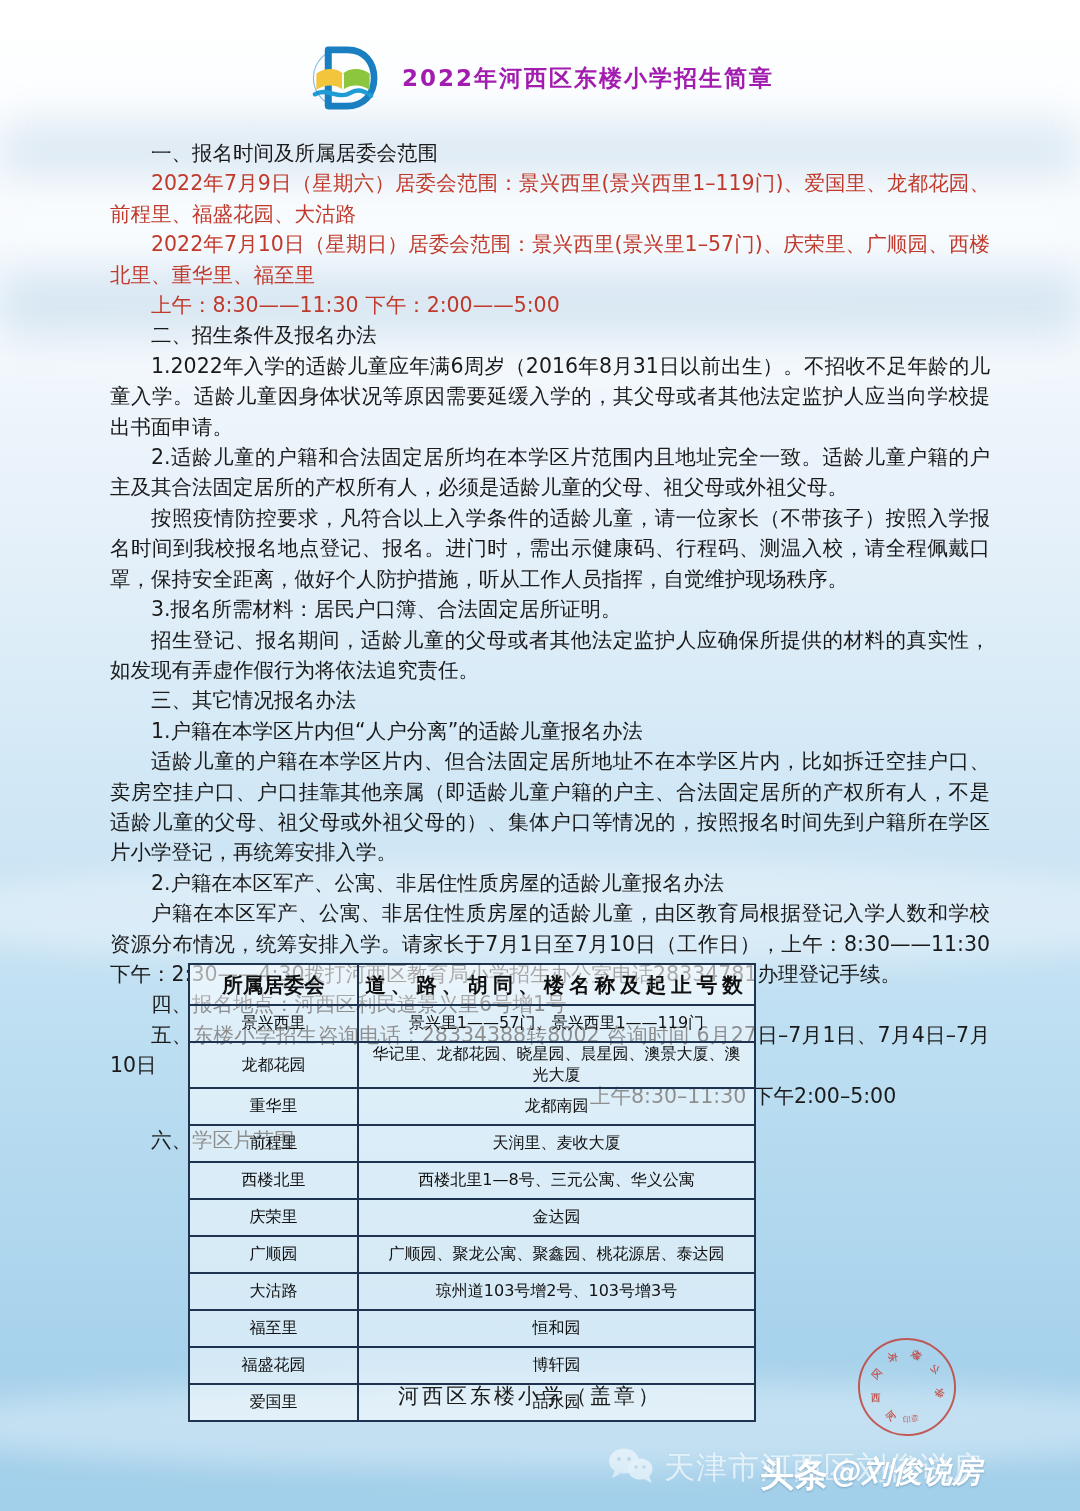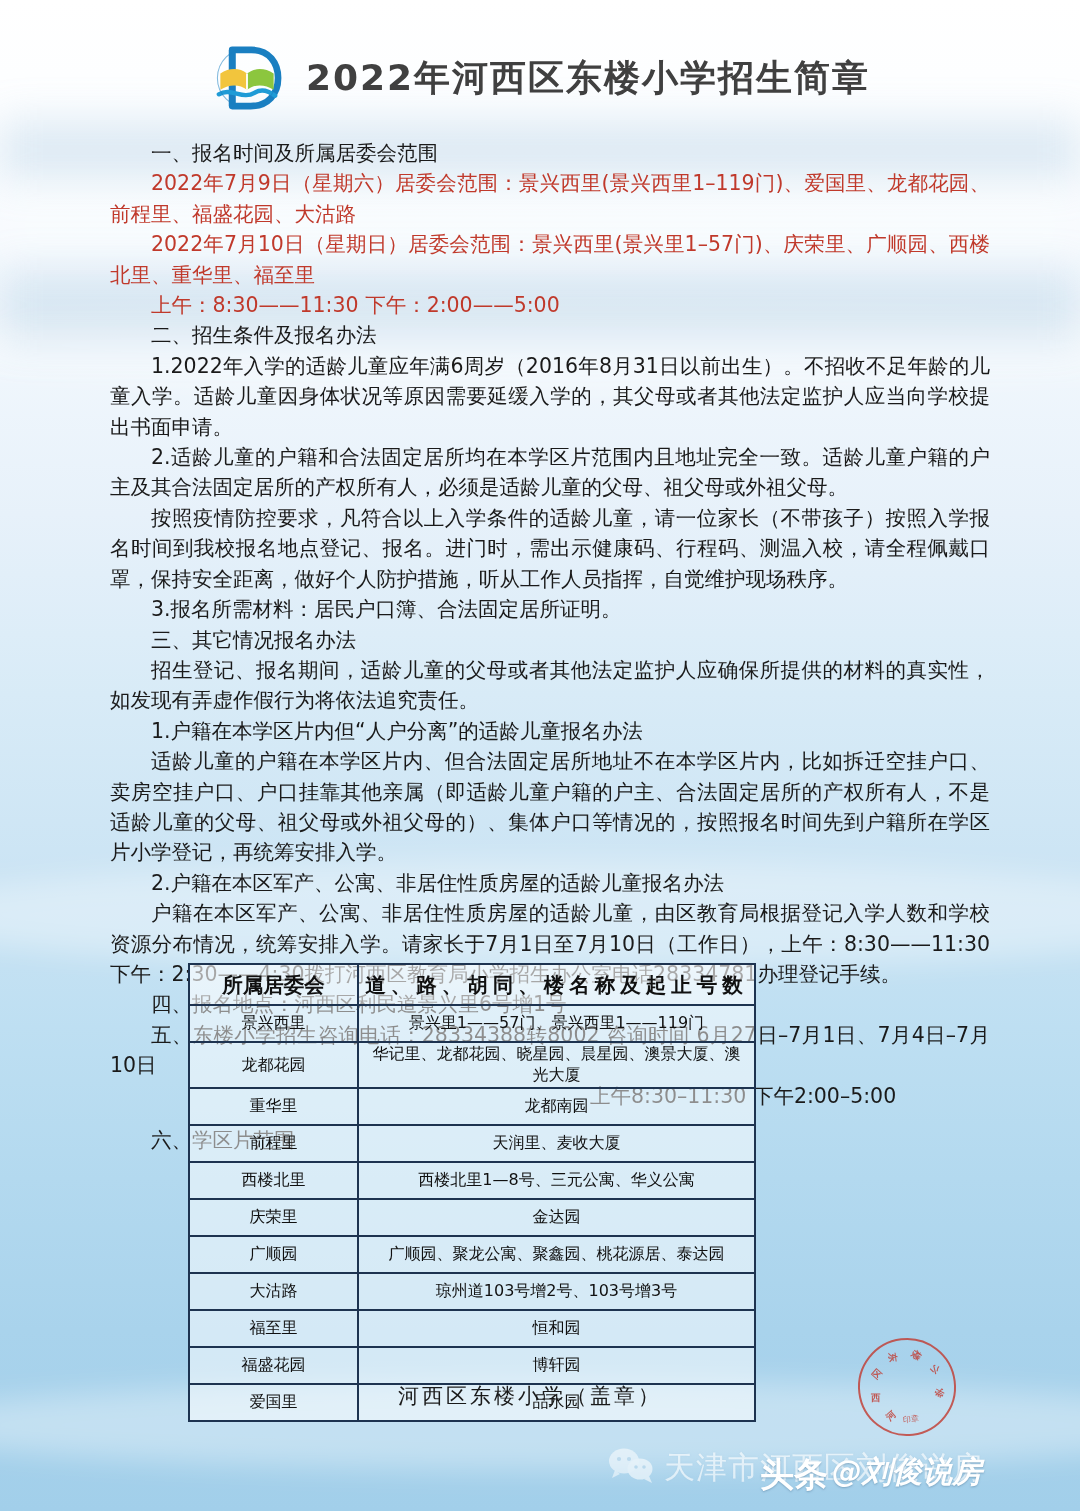--- a/index.html
+++ b/index.html
@@ -25,21 +25,21 @@
   #bg .wave{position:absolute;left:-10%;width:125%;border-radius:50%;
             background:rgba(255,255,255,.34);filter:blur(14px);}
   #bg .wave2{background:rgba(255,255,255,.22);filter:blur(18px);}
   #bg .dark{background:rgba(120,170,205,.22);filter:blur(20px);}
   #sheet{position:absolute;inset:0;}
 
   
   #header{position:absolute;left:0;right:0;top:28px;height:100px;
           display:flex;align-items:center;justify-content:center;gap:22px;}
   #logo{width:74px;height:76px;position:relative;flex:0 0 auto;}
-  #title{font-size:36px;font-weight:bold;letter-spacing:2px;color:#404040;
+  #title{font-size:23px;font-weight:bold;letter-spacing:2px;color:#a21caf;
          font-family:"DejaVu Sans","Liberation Sans",sans-serif;white-space:nowrap;}
 
   
   #doc{position:absolute;left:110px;top:138px;width:880px;
        font-size:20.5px;line-height:30.4px;color:#1a1a1a;
        text-align:justify;text-justify:inter-character;
        font-family:"DejaVu Sans","Liberation Sans",sans-serif;}
   #doc p{margin:0;}
   #doc p.ind{text-indent:2em;}
   #doc p.red{color:#c0392b;}
@@ -127,22 +127,22 @@
   <div id="doc">
     <p class="ind">一、报名时间及所属居委会范围</p>
     <p class="ind red">2022年7月9日（星期六）居委会范围：景兴西里(景兴西里1–119门)、爱国里、龙都花园、前程里、福盛花园、大沽路</p>
     <p class="ind red">2022年7月10日（星期日）居委会范围：景兴西里(景兴里1–57门)、庆荣里、广顺园、西楼北里、重华里、福至里</p>
     <p class="ind red">上午：8:30——11:30 下午：2:00——5:00</p>
     <p class="ind">二、招生条件及报名办法</p>
     <p class="ind">1.2022年入学的适龄儿童应年满6周岁（2016年8月31日以前出生）。不招收不足年龄的儿童入学。适龄儿童因身体状况等原因需要延缓入学的，其父母或者其他法定监护人应当向学校提出书面申请。</p>
     <p class="ind">2.适龄儿童的户籍和合法固定居所均在本学区片范围内且地址完全一致。适龄儿童户籍的户主及其合法固定居所的产权所有人，必须是适龄儿童的父母、祖父母或外祖父母。</p>
     <p class="ind">按照疫情防控要求，凡符合以上入学条件的适龄儿童，请一位家长（不带孩子）按照入学报名时间到我校报名地点登记、报名。进门时，需出示健康码、行程码、测温入校，请全程佩戴口罩，保持安全距离，做好个人防护措施，听从工作人员指挥，自觉维护现场秩序。</p>
     <p class="ind">3.报名所需材料：居民户口簿、合法固定居所证明。</p>
+    <p class="ind">招生登记、报名期间，适龄儿童的父母或者其他法定监护人应确保所提供的材料的真实性，如发现有弄虚作假行为将依法追究责任。</p>
     <p class="ind">三、其它情况报名办法</p>
-    <p class="ind">招生登记、报名期间，适龄儿童的父母或者其他法定监护人应确保所提供的材料的真实性，如发现有弄虚作假行为将依法追究责任。</p>
     <p class="ind">1.户籍在本学区片内但“人户分离”的适龄儿童报名办法</p>
     <p class="ind">适龄儿童的户籍在本学区片内、但合法固定居所地址不在本学区片内，比如拆迁空挂户口、卖房空挂户口、户口挂靠其他亲属（即适龄儿童户籍的户主、合法固定居所的产权所有人，不是适龄儿童的父母、祖父母或外祖父母的）、集体户口等情况的，按照报名时间先到户籍所在学区片小学登记，再统筹安排入学。</p>
     <p class="ind">2.户籍在本区军产、公寓、非居住性质房屋的适龄儿童报名办法</p>
     <p class="ind">户籍在本区军产、公寓、非居住性质房屋的适龄儿童，由区教育局根据登记入学人数和学校资源分布情况，统筹安排入学。请家长于7月1日至7月10日（工作日），上午：8:30——11:30 下午：2:30——4:30拨打河西区教育局小学招生办公室电话28334781办理登记手续。</p>
     <p class="ind">四、报名地点：河西区利民道景兴里6号增1号</p>
     <p class="ind">五、东楼小学招生咨询电话：28334388转8002 咨询时间 6月27日–7月1日、7月4日–7月10日</p>
     <p class="rightish">上午8:30–11:30 下午2:00–5:00</p>
     <p class="ind gap">六、学区片范围</p>
   </div>
 

